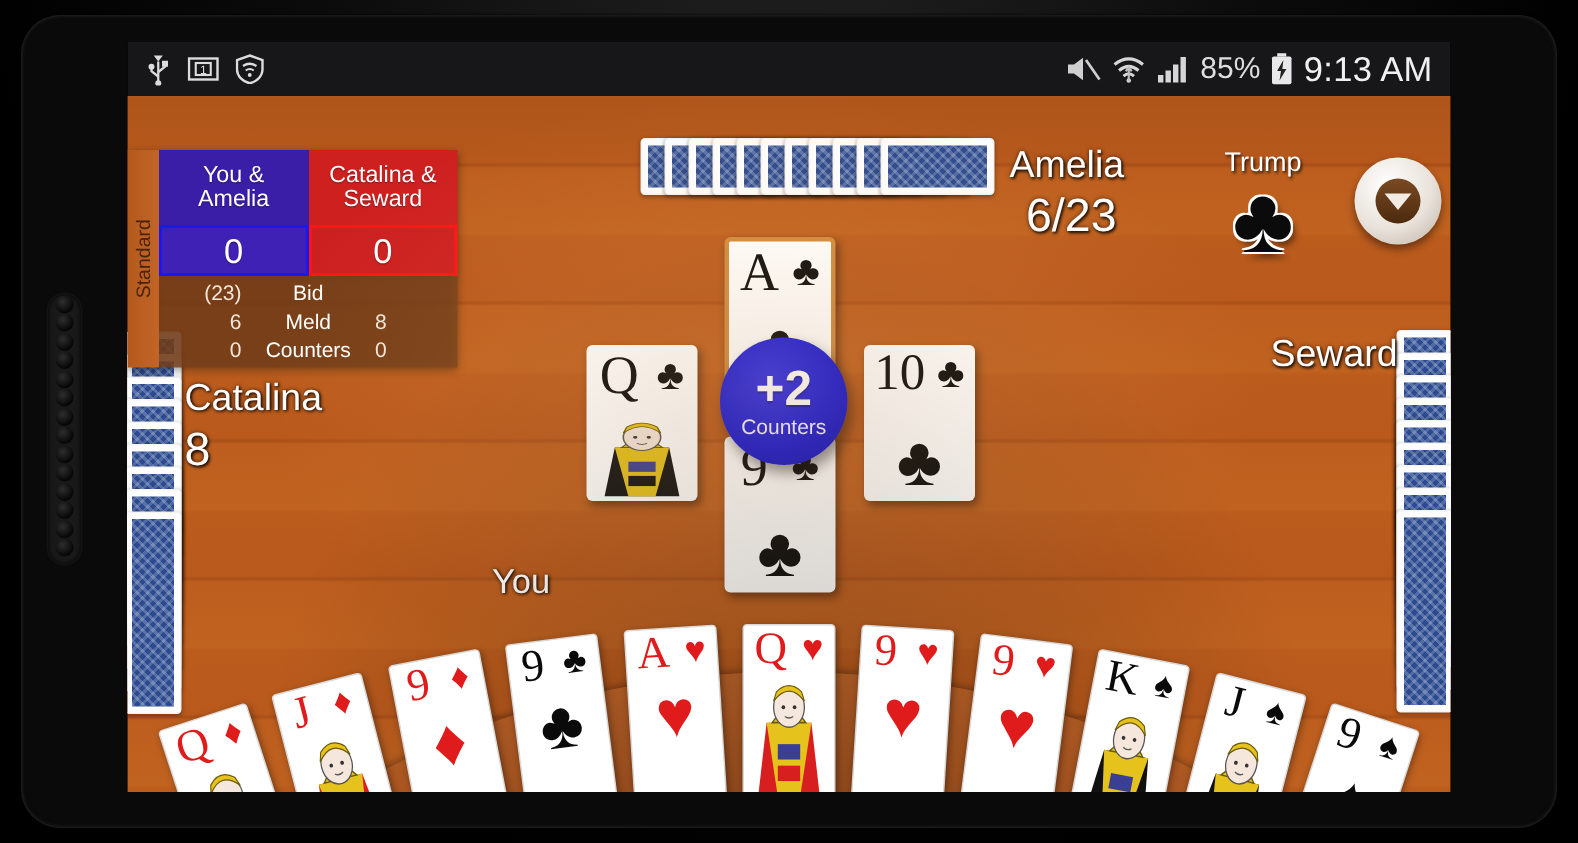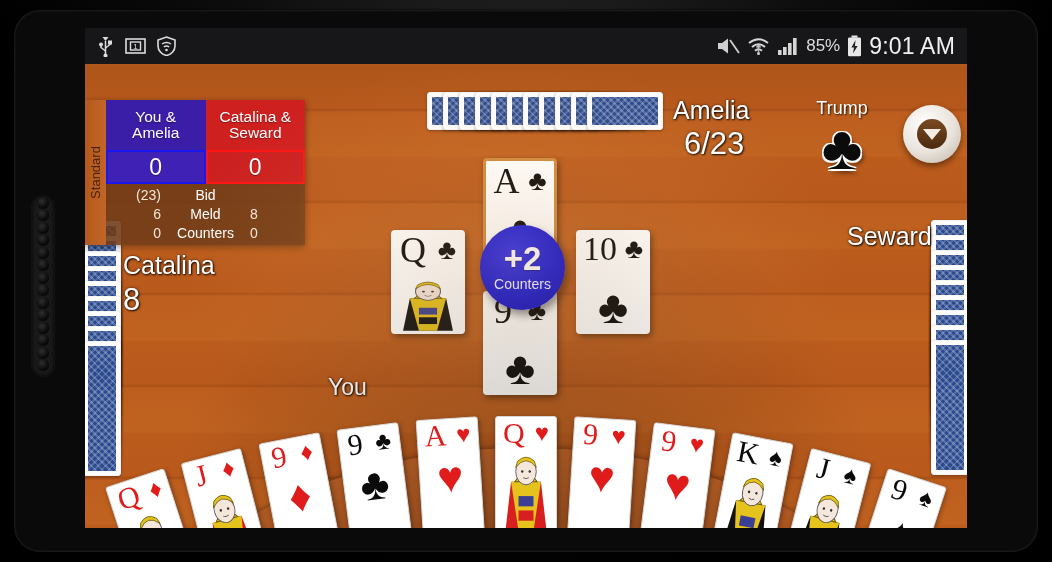--- a/index.html
+++ b/index.html
@@ -54,21 +54,21 @@
     display: flex; align-items: center;
     color: #e9e9e9;
   }
   #statusbar .left { display: flex; align-items: center; gap: 11px; padding-left: 12px; }
   #statusbar .right {
     margin-left: auto; display: flex; align-items: center; gap: 7px;
     padding-right: 12px;
   }
   .sb-ico { display: block; }
   #clock { font-size: 23px; letter-spacing: 0.2px; color: #f0f0f0; }
-  #battpct { font-size: 17px; color: #ddd; }
+  #battpct { font-size: 20px; color: #ddd; }
 
   
   #table {
     position: absolute; left: 0; top: 36px;
     width: 882px; height: 464px;
     background:
       linear-gradient(180deg, rgba(0,0,0,0.07) 0%, rgba(0,0,0,0) 12%),
       repeating-linear-gradient(180deg,
         #c0601f 0px, #bb5c1d 2px, #b9591c 44px,
         #a94f17 46px, #bd5e1e 48px, #c06220 92px),
@@ -345,21 +345,21 @@
           <rect x="6" y="11" width="3.6" height="8" fill="#d6d6d6"></rect>
           <rect x="11" y="7" width="3.6" height="12" fill="#d6d6d6"></rect>
           <rect x="16" y="2" width="3.6" height="17" fill="#d6d6d6"></rect>
         </svg>
         <span id="battpct">85%</span>
         <svg class="sb-ico" width="15" height="22" viewBox="0 0 15 22">
           <rect x="4.5" y="0.5" width="6" height="2.2" fill="#e8e8e8"></rect>
           <rect x="1" y="2.6" width="13" height="18.6" rx="1.3" fill="#e8e8e8"></rect>
           <path d="M8.6 5 L4.4 12.4 h2.6 L6 18.6 L10.6 11 H7.9 Z" fill="#222"></path>
         </svg>
-        <span id="clock">9:01 AM</span>
+        <span id="clock">9:13 AM</span>
       </div>
     </div>
 
     <div id="table">
       <div id="table-edge"></div>
 
       <div id="fan-amelia" style="position: absolute;">
           <div class="cardback" style="left: 342px; top: 28px; width: 76px; height: 38px;">
             <div class="pat"></div>
           </div>

